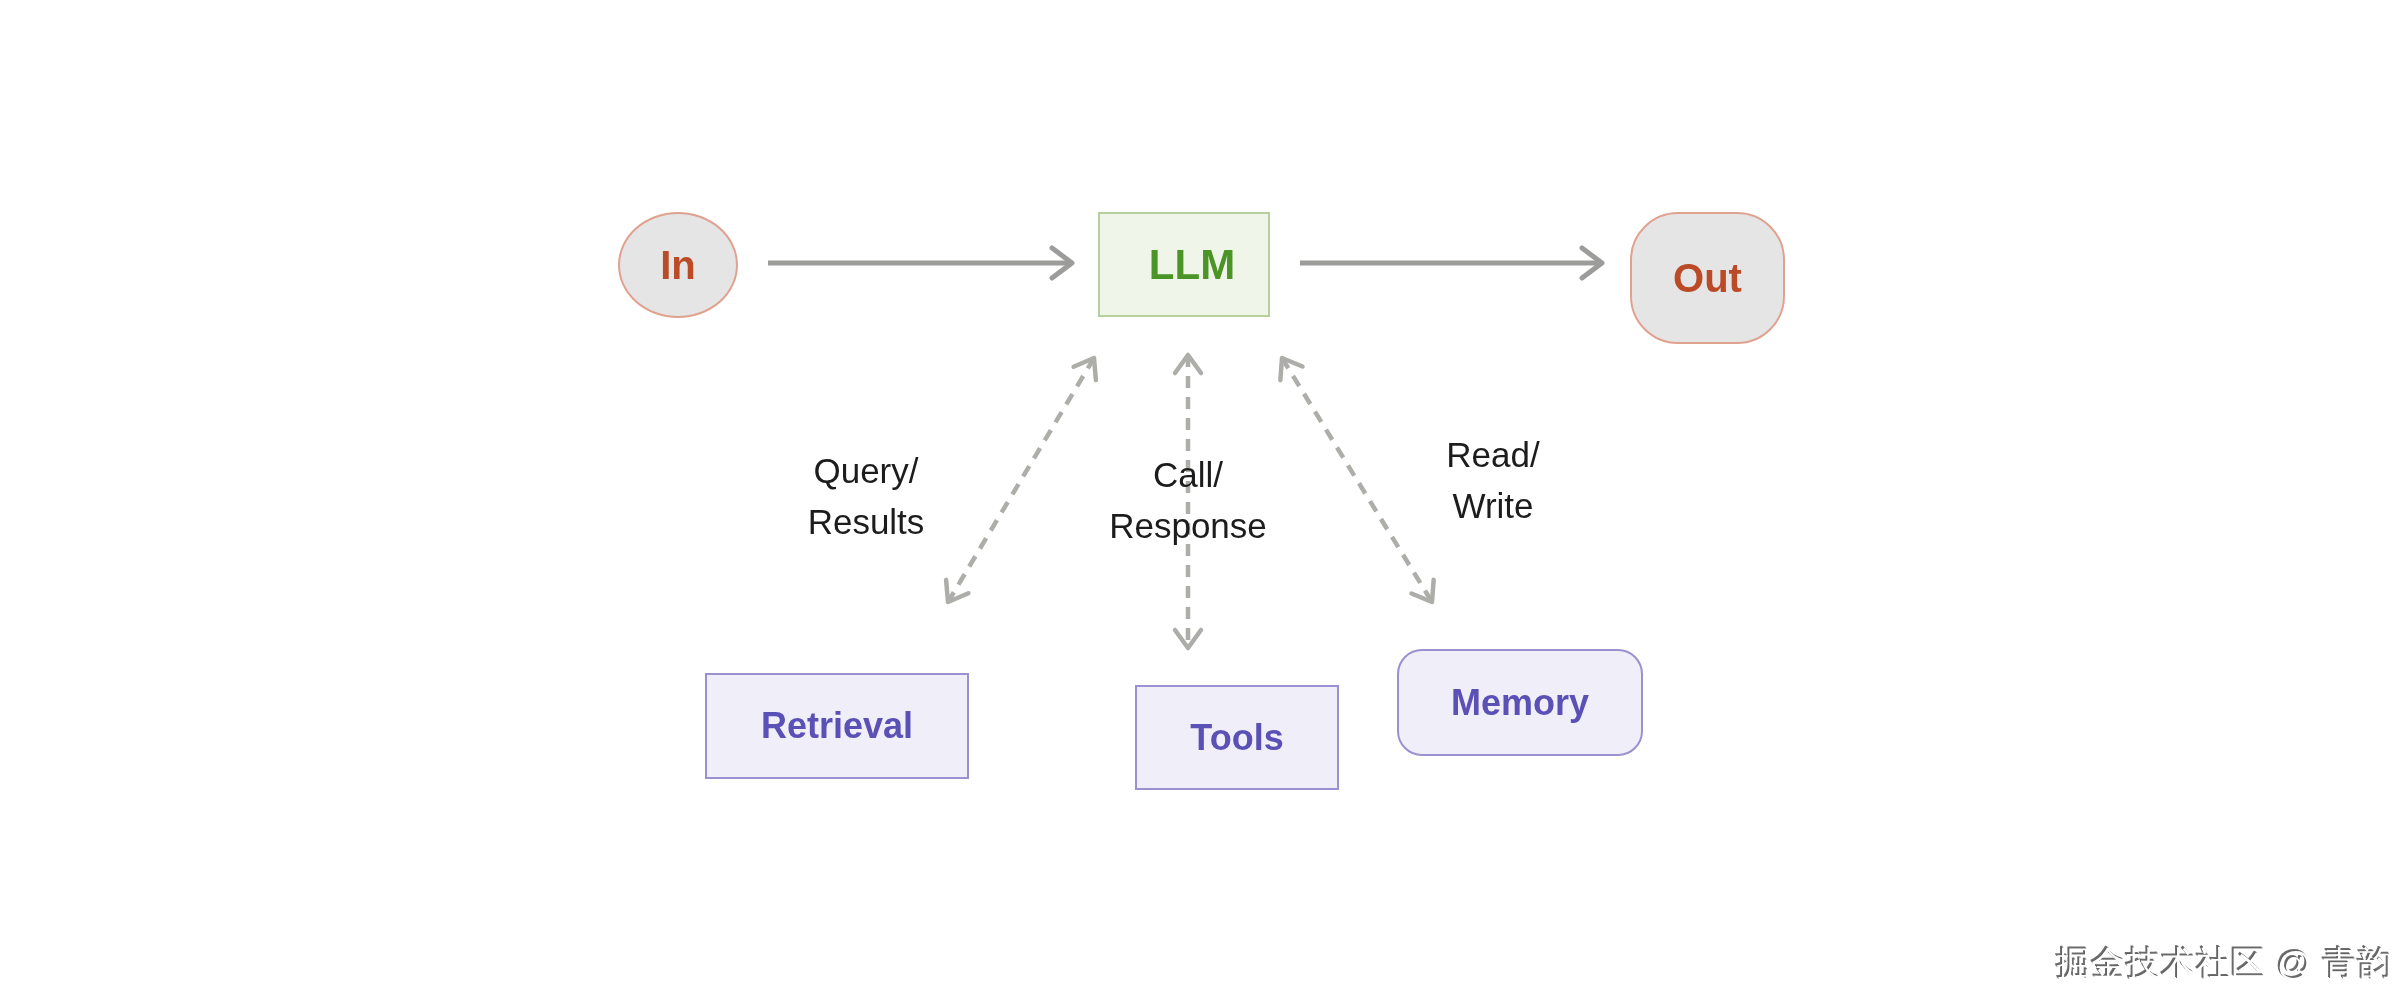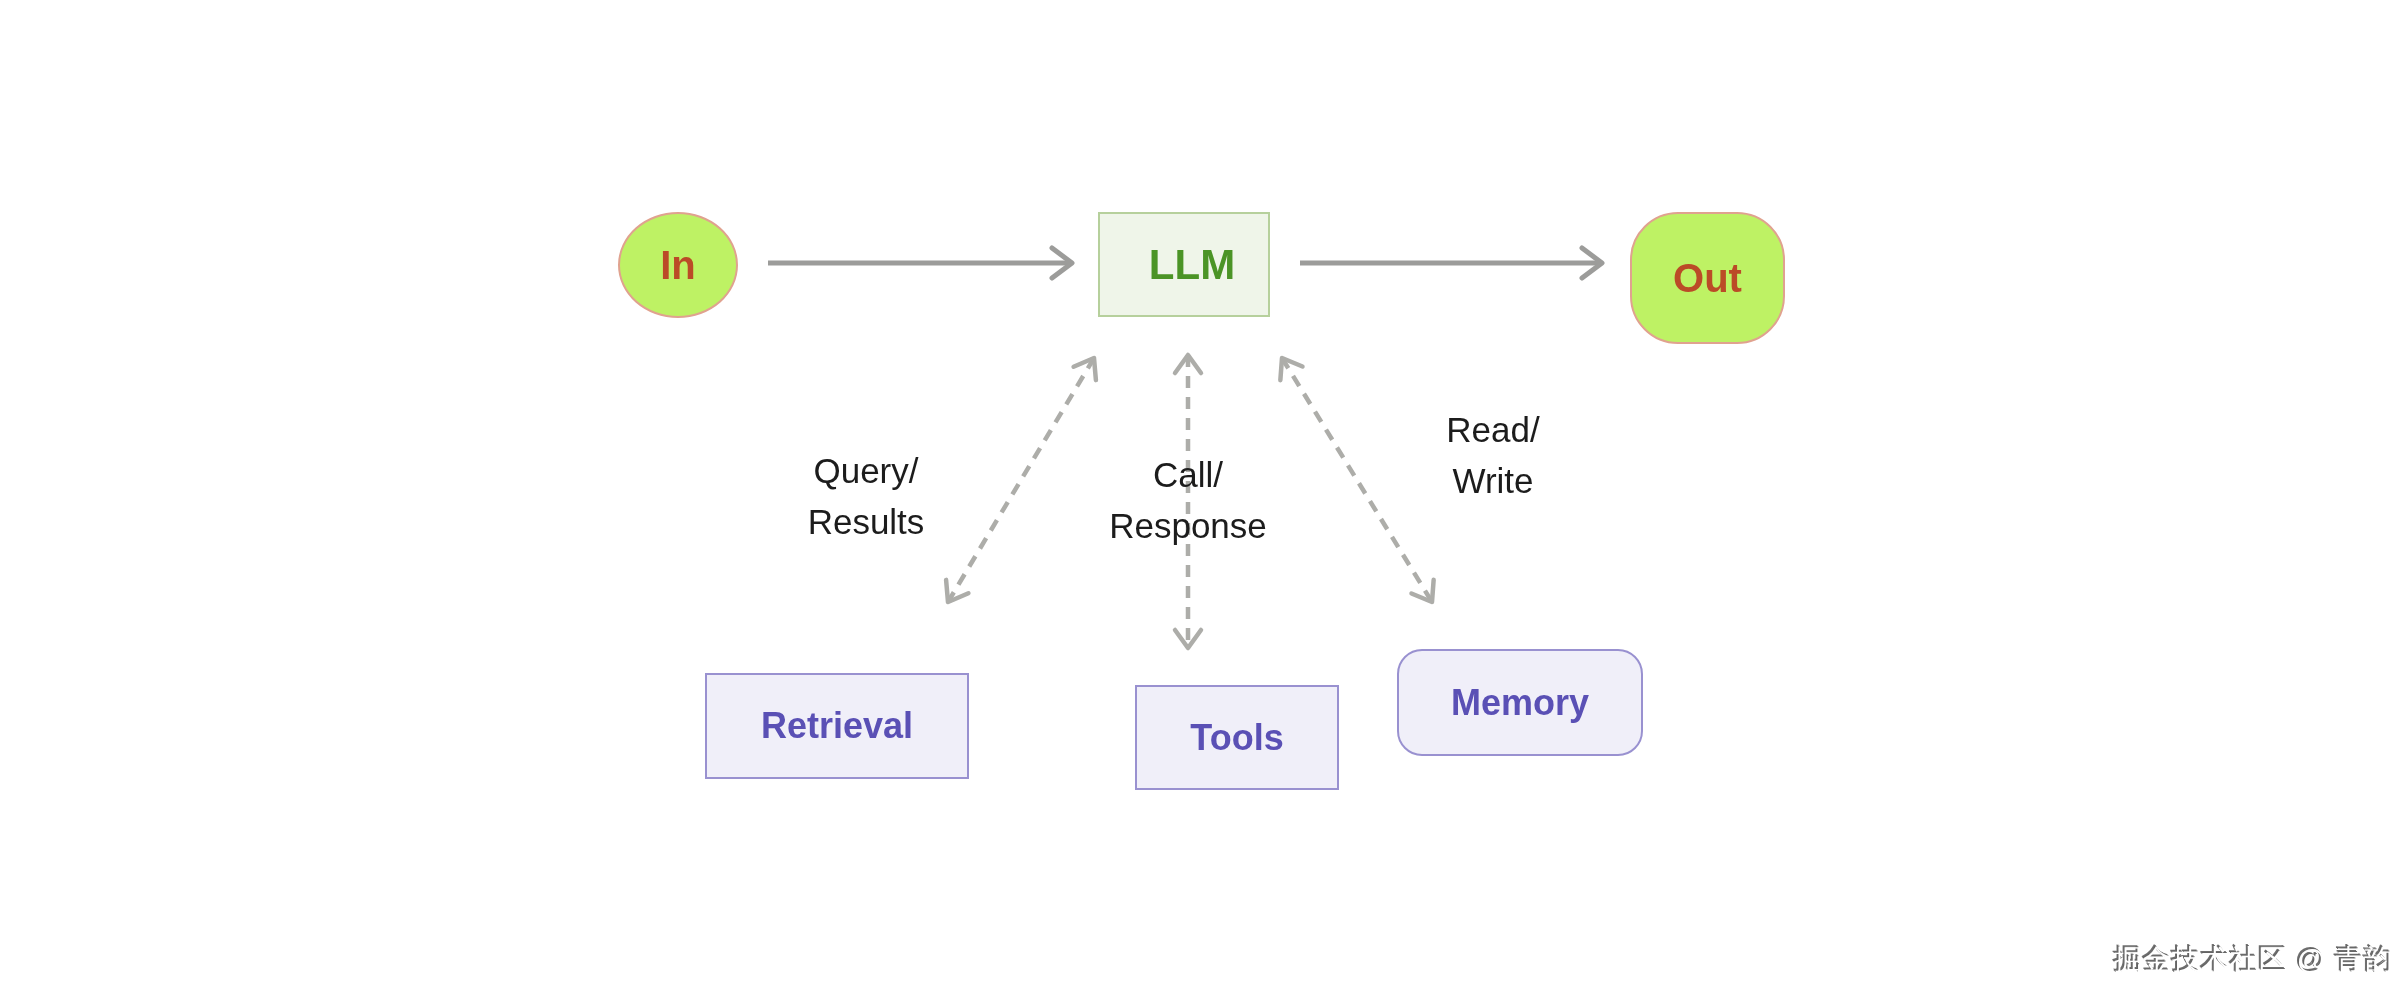--- a/index.html
+++ b/index.html
@@ -29,21 +29,21 @@
   }
   .node {
     position: absolute;
     display: flex;
     align-items: center;
     justify-content: center;
     font-weight: bold;
     box-sizing: border-box;
   }
   .node-terminal {
-    background: #bef264;
+    background: #e5e5e5;
     border: 2px solid #e0a28f;
     color: #bb4b27;
     font-size: 40px;
   }
   .node-in  { left: 618px; top: 212px; width: 120px; height: 106px; border-radius: 50%; }
   .node-out { left: 1630px; top: 212px; width: 155px; height: 132px; border-radius: 48px; }
   .node-llm {
     left: 1098px; top: 212px; width: 172px; height: 105px;
     background: #eff5e9;
     border: 2px solid #b6d09c;
@@ -63,26 +63,26 @@
   .edge-label {
     position: absolute;
     color: #1c1c1c;
     font-size: 35px;
     line-height: 51px;
     text-align: center;
     white-space: nowrap;
   }
   .label-query    { left: 716px;  top: 429px; width: 300px; margin-top: 16px; }
   .label-call     { left: 1038px; top: 449px; width: 300px; }
-  .label-read     { left: 1343px; top: 404px; width: 300px; }
+  .label-read     { left: 1343px; top: 429px; width: 300px; }
   .watermark {
     position: absolute;
     right: 8px;
     top: 941px;
-    font-size: 28px;
+    font-size: 34px;
     color: #ffffff;
     text-shadow: -2px -2px 0 rgba(95,95,95,0.9), -1px -1px 0 rgba(95,95,95,0.9);
     letter-spacing: 1px;
   }
 </style>
 </head>
 <body>
 
 <div class="canvas">
 

